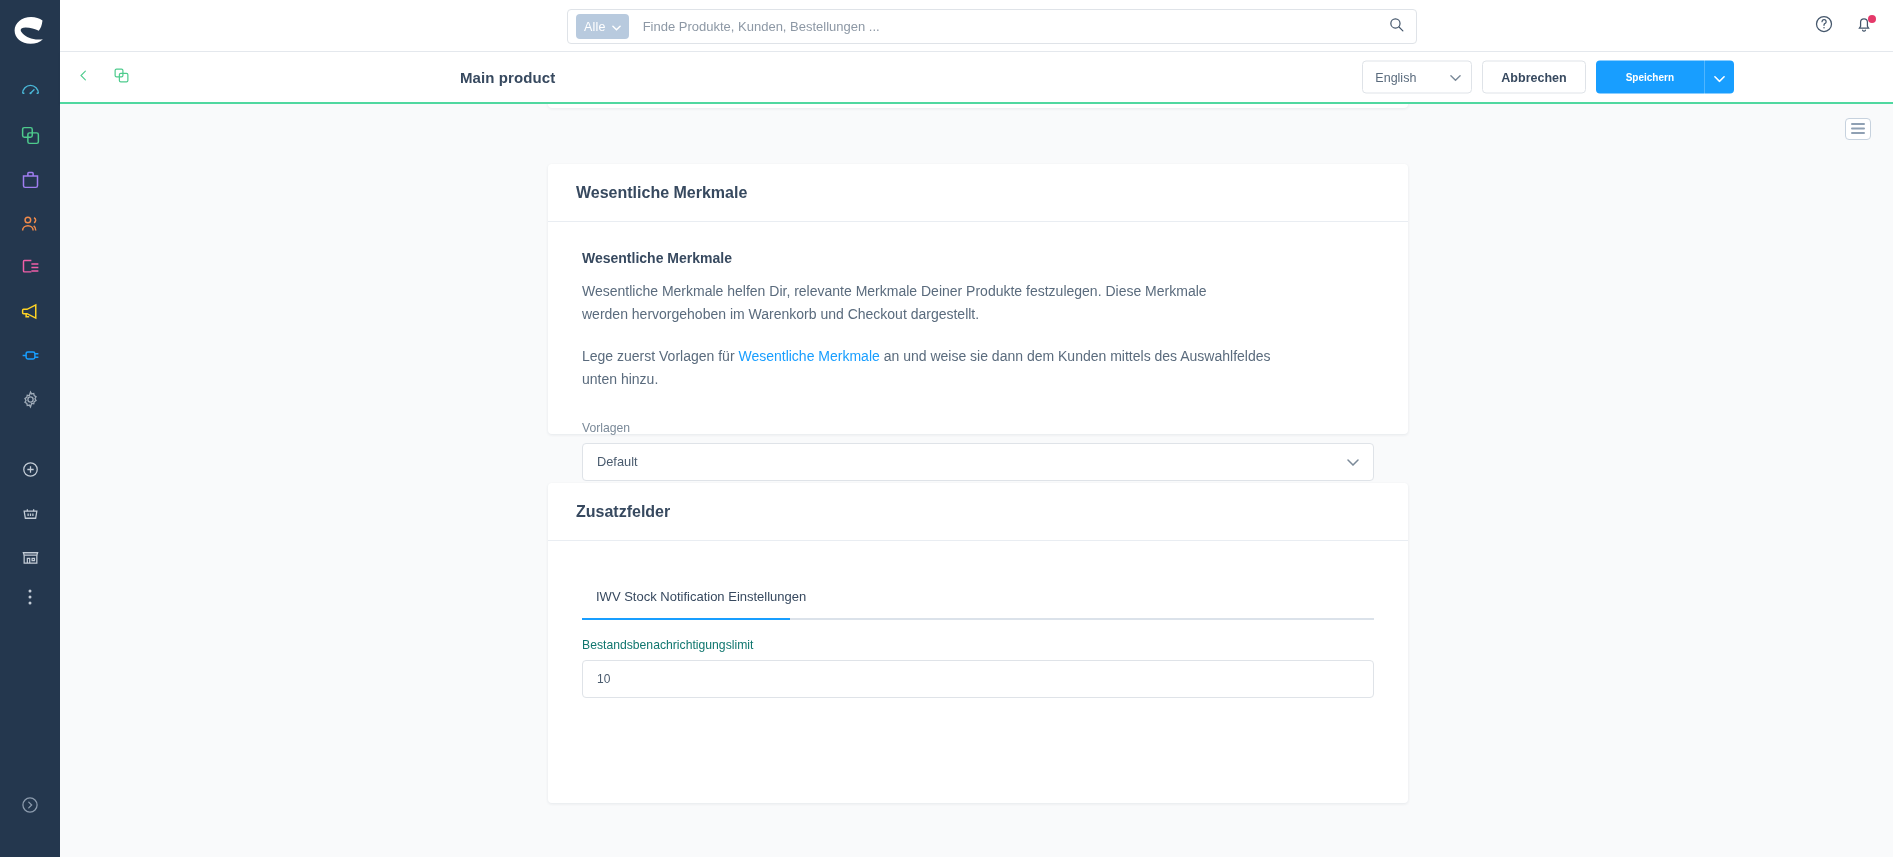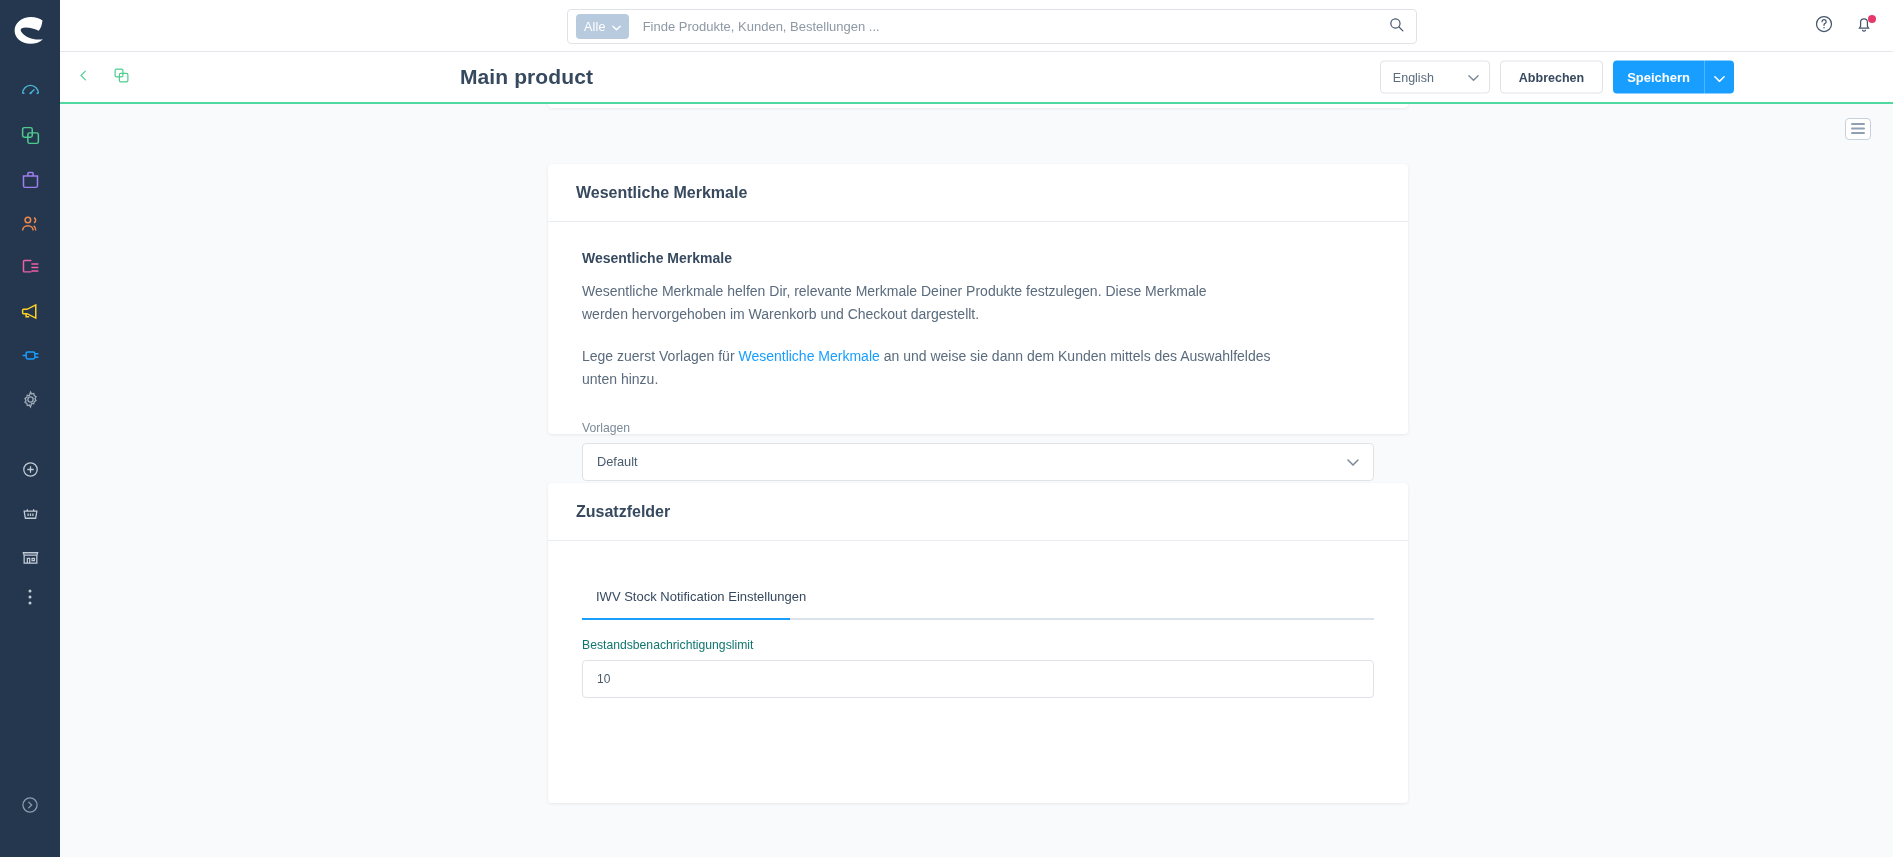--- a/index.html
+++ b/index.html
@@ -71,40 +71,40 @@
   .toolbar {
     height: 52px; background: #fff; position: relative;
     display: flex; align-items: center;
     border-bottom: 2px solid #50d8a0;
     box-shadow: 0 1px 3px rgba(30,50,80,.06);
   }
   .tb-left { display: flex; align-items: center; gap: 16px; margin-left: 12px; }
   .tb-ic { width: 22px; height: 22px; display:flex; align-items:center; justify-content:center; cursor:pointer;}
   .tb-title {
     position: absolute; left: 400px; top: 50%; transform: translateY(-50%);
-    font-size: 21px; font-weight: bold; color: #37495f; letter-spacing: .1px; text-align: right;
+    font-size: 15px; font-weight: bold; color: #37495f; letter-spacing: .1px; text-align: right;
   }
   .tb-right { position: absolute; right: 159px; top: 50%; transform: translateY(-50%);
               display: flex; align-items: center; gap: 10px; }
   .lang-select {
     width: 110px; height: 33px; border: 1px solid #dfe3e8; border-radius: 4px;
     background: #fff; display: flex; align-items: center; justify-content: space-between;
     padding: 0 10px 0 12px; cursor: pointer;
   }
   .lang-select span { font-size: 12.5px; color: #566craft; color: #5a6b7d; }
   .btn-cancel {
     height: 33px; min-width: 92px; padding: 0 18px;
     border: 1px solid #dfe3e8; border-radius: 4px; background: #fff;
     font-size: 12.5px; font-weight: bold; color: #37495f; cursor: pointer;
     font-family: "Liberation Sans", sans-serif;
   }
   .save-group { display: flex; height: 33px; }
   .btn-save {
-    height: 33px; padding: 0 14px; border: none; border-radius: 4px 0 0 4px;
-    background: #189eff; color: #fff; font-size: 13px; font-weight: bold;
+    height: 33px; padding: 0 30px; border: none; border-radius: 4px 0 0 4px;
+    background: #189eff; color: #fff; font-size: 10px; font-weight: bold;
     cursor: pointer; font-family: "Liberation Sans", sans-serif;
   }
   .btn-save-caret {
     width: 30px; height: 33px; border: none; border-radius: 0 4px 4px 0;
     background: #189eff; border-left: 1px solid #4fb6ff;
     display: flex; align-items: center; justify-content: center; cursor: pointer;
   }
 
   
   .content { position: relative; height: 753px; overflow: hidden; background: #f9fafb; }

